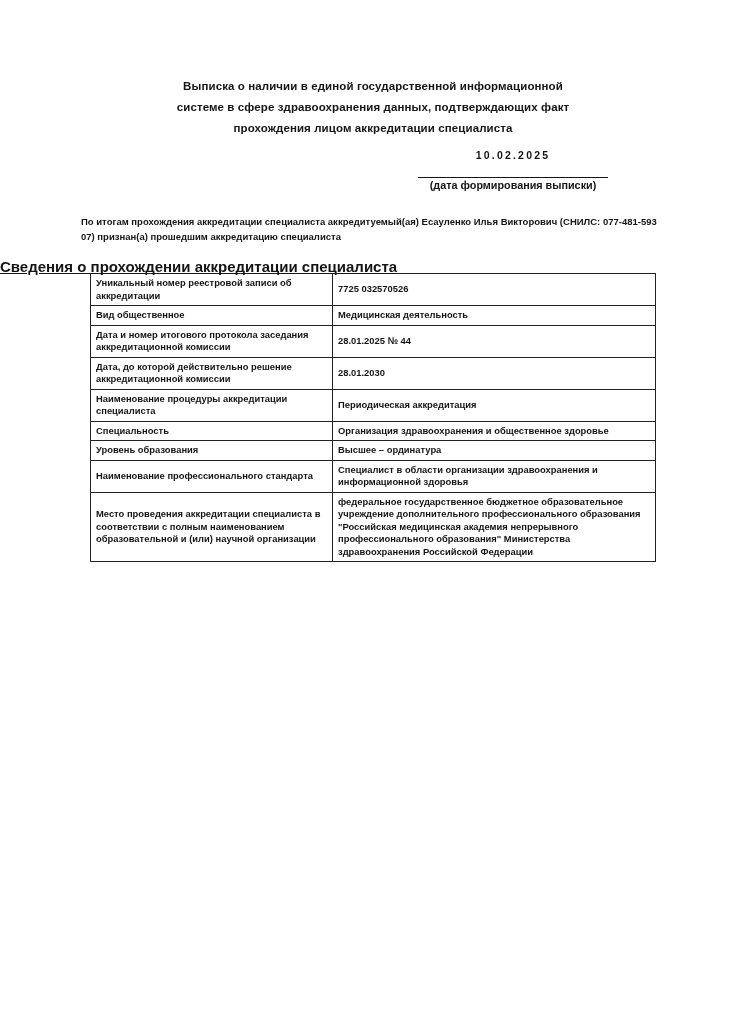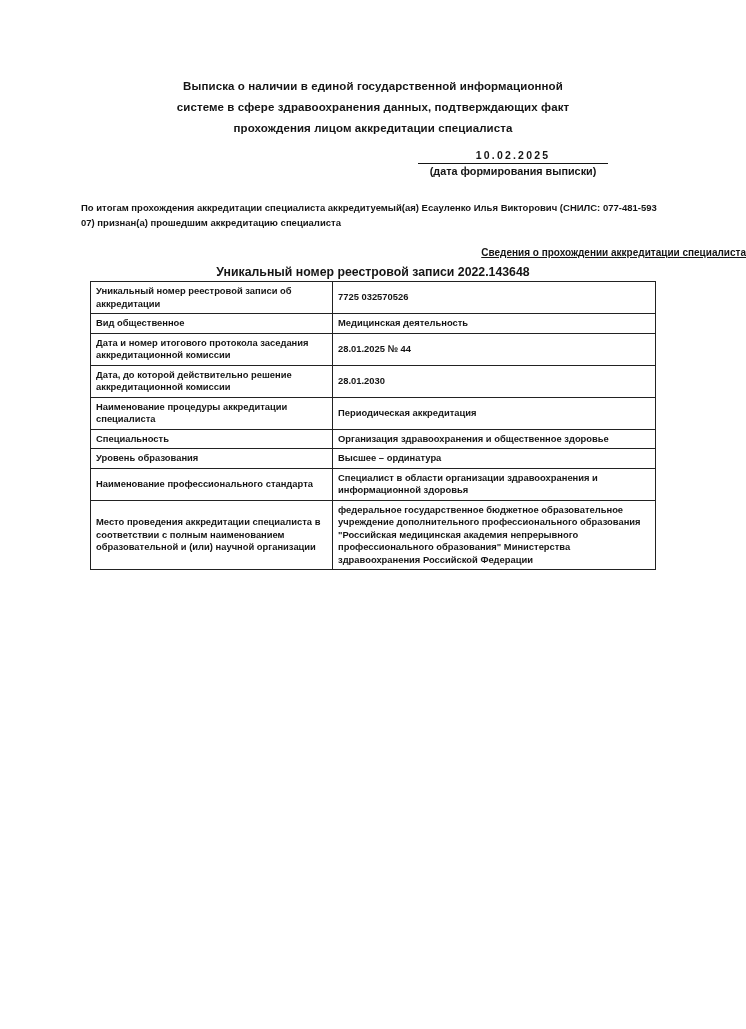--- a/index.html
+++ b/index.html
@@ -26,39 +26,39 @@
   .date-block {
     width: 190px;
     margin: 9px 138px 0 auto;
     text-align: center;
   }
   .formation-date {
     font-size: 10.5px;
     line-height: 14px;
     letter-spacing: 2.2px;
     border-bottom: 1.5px solid #151515;
-    padding-bottom: 1px;
+    padding-bottom: 15px;
   }
   .formation-date-caption {
     font-size: 10.8px;
     line-height: 13px;
     padding-top: 1px;
     white-space: nowrap;
   }
   .intro {
     margin: 22px auto 0;
     max-width: 584px;
     text-align: left;
     font-size: 9.5px;
     line-height: 15px;
   }
   .section-heading {
     margin-top: 17px;
-    text-align: right;
-    font-size: 10px;
+    text-align: left;
+    font-size: 15px;
     line-height: 12px;
     text-decoration: underline;
   }
   .registry-heading {
     margin-top: 5px;
     text-align: center;
     font-size: 12.3px;
     line-height: 17px;
   }
   table.acc-table {
@@ -93,21 +93,20 @@
 
   <div class="date-block">
     <div class="formation-date">10.02.2025</div>
     <div class="formation-date-caption">(дата формирования выписки)</div>
   </div>
 
   <p class="intro">По итогам прохождения аккредитации специалиста аккредитуемый(ая) Есауленко Илья Викторович (СНИЛС: 077-481-593 07) признан(а) прошедшим аккредитацию специалиста</p>
 
   <div class="section-heading">Сведения о прохождении аккредитации специалиста</div>
 
-  <div class="registry-heading">Уникальный номер реестровой записи 2022.143648</div>
 
   <table class="acc-table">
     <tbody>
   <tr>
     <td class="label-cell">Уникальный номер реестровой записи об аккредитации</td>
     <td class="value-cell">7725 032570526</td>
   </tr>
 
   <tr>
     <td class="label-cell">Вид общественное</td>

